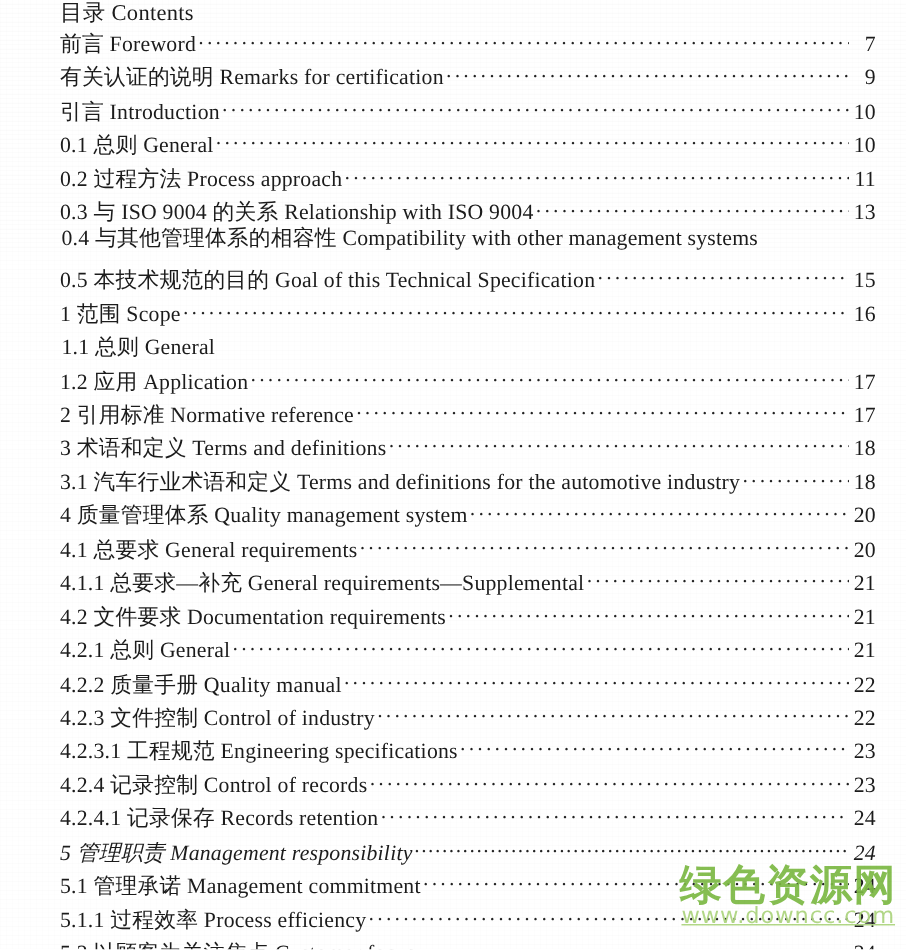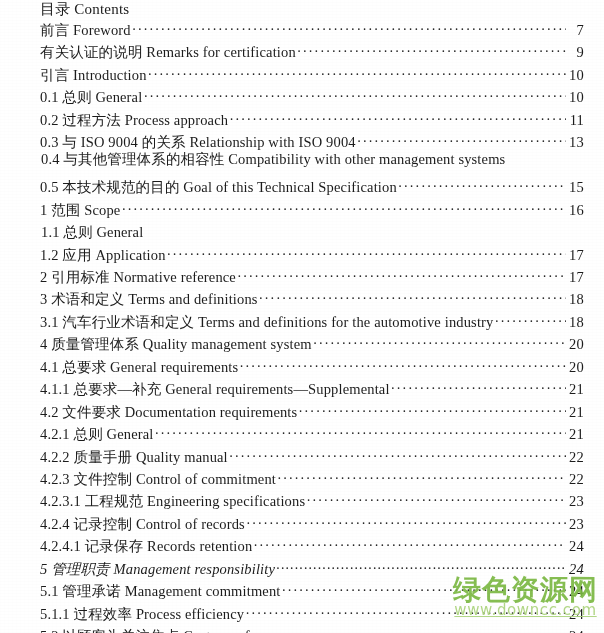--- a/index.html
+++ b/index.html
@@ -226,21 +226,21 @@
         <span class="title">4.2.1  总则  General</span>
         <span class="leader">·······················································································································</span>
         <span class="page">21</span>
       </div>
       <div class="entry" style="top: 446.55px;">
         <span class="title">4.2.2  质量手册  Quality  manual</span>
         <span class="leader">·······················································································································</span>
         <span class="page">22</span>
       </div>
       <div class="entry" style="top: 469px;">
-        <span class="title">4.2.3 文件控制 Control of commitment</span>
+        <span class="title">4.2.3 文件控制 Control of industry</span>
         <span class="leader">·······················································································································</span>
         <span class="page">22</span>
       </div>
       <div class="entry" style="top: 491.45px;">
         <span class="title">4.2.3.1  工程规范  Engineering  specifications</span>
         <span class="leader">·······················································································································</span>
         <span class="page">23</span>
       </div>
       <div class="entry" style="top: 513.9px;">
         <span class="title">4.2.4 记录控制 Control  of  records</span>

